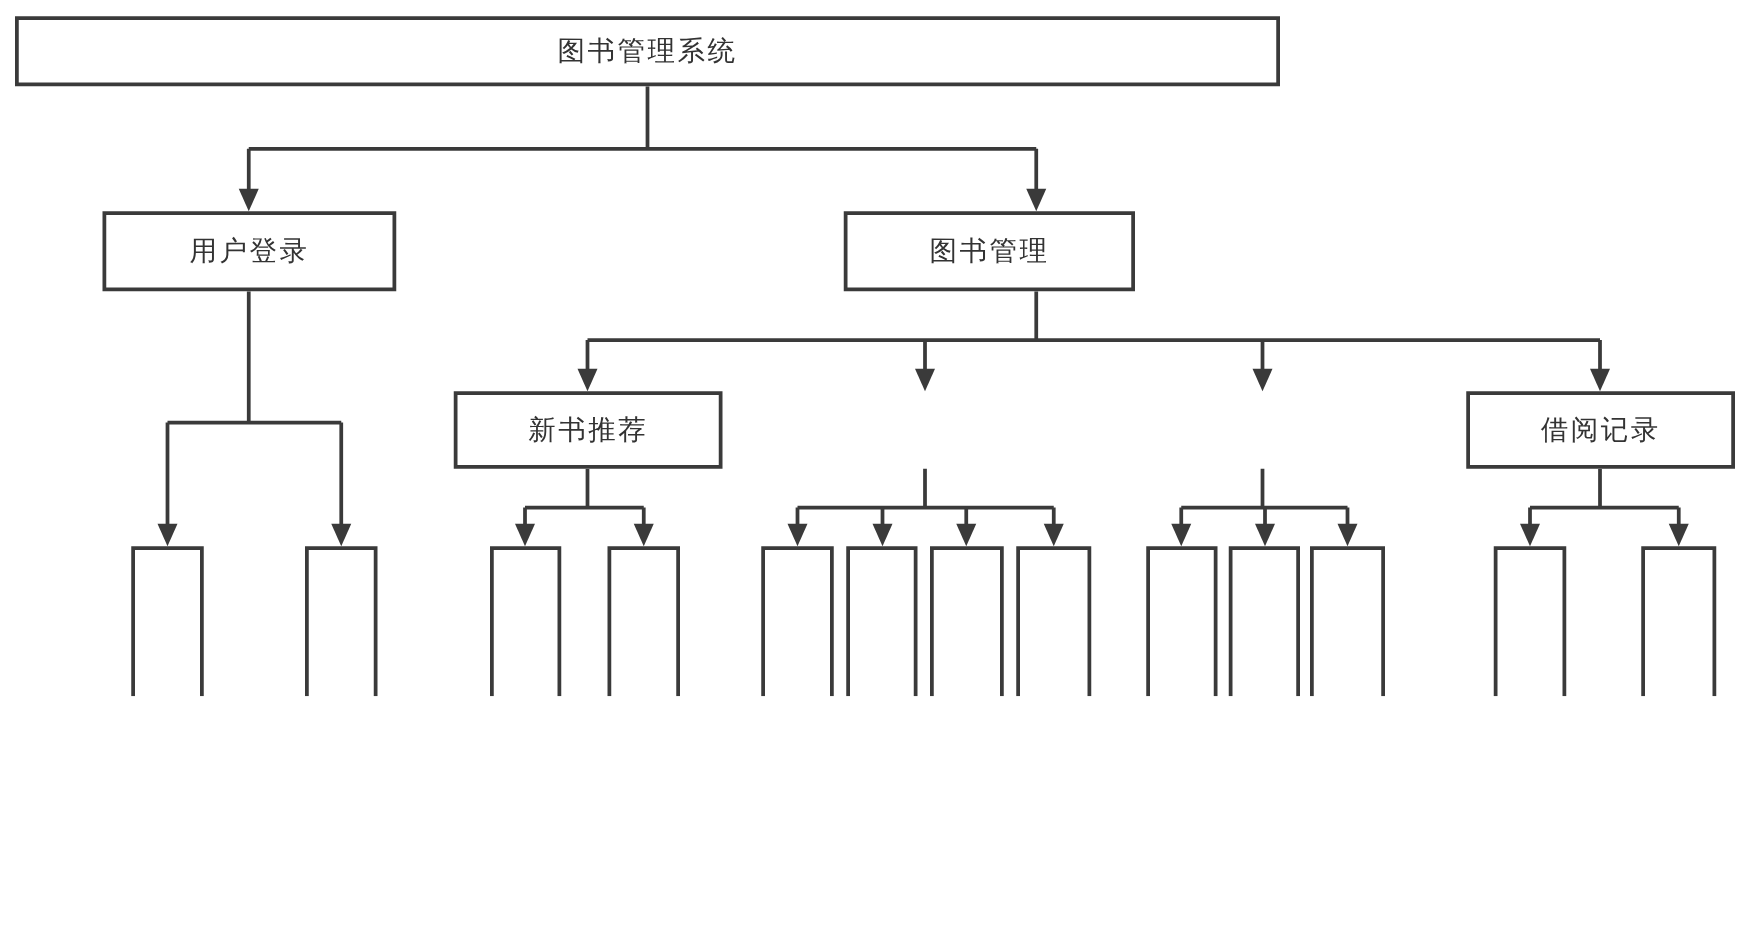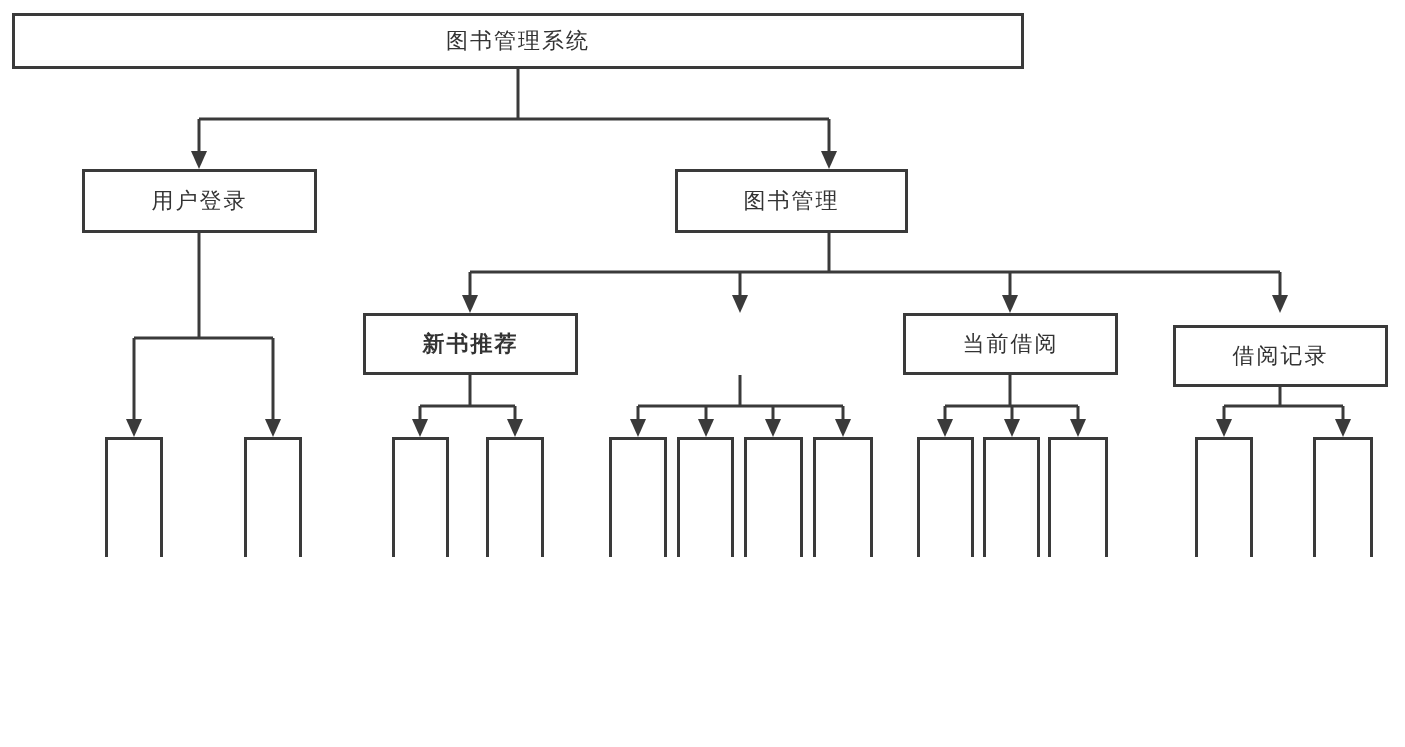--- a/index.html
+++ b/index.html
@@ -47,24 +47,24 @@
     letter-spacing: 6px;
     color: #333333;
     white-space: nowrap;
   }
   
   .n-root   { left: 12px;  top: 13px;  width: 1012px; height: 56px; }
   
   .n-userlogin { left: 82px;  top: 169px; width: 235px; height: 64px; }
   .n-bookmgmt  { left: 675px; top: 169px; width: 233px; height: 64px; }
   
-  .n-newbook   { left: 363px;  top: 313px; width: 215px; height: 62px; font-weight: bold; }
+  .n-newbook   { left: 363px;  top: 313px; width: 215px; height: 62px; }
   .n-borrowing { left: 633px;  top: 313px; width: 215px; height: 62px; }
   .n-current   { left: 903px;  top: 313px; width: 215px; height: 62px; }
-  .n-records   { left: 1173px; top: 313px; width: 215px; height: 62px; margin-top: 12px; }
+  .n-records   { left: 1173px; top: 313px; width: 215px; height: 62px; }
   
   .leaf { top: 437px; height: 298px; }
   .l-userlogin   { left: 105px;  width: 58px; }
   .l-logout      { left: 244px;  width: 58px; }
   .l-query1      { left: 392px;  width: 57px; }
   .l-borrow1     { left: 486px;  width: 58px; }
   .l-query2      { left: 609px;  width: 58px; }
   .l-addbook     { left: 677px;  width: 57px; }
   .l-editbook    { left: 744px;  width: 59px; }
   .l-borrow2     { left: 813px;  width: 60px; }
@@ -166,23 +166,20 @@
   <div class="node n-userlogin">
     <span class="hlabel">用户登录</span>
   </div>
   <div class="node n-bookmgmt">
     <span class="hlabel">图书管理</span>
   </div>
 
   <div class="node n-newbook">
     <span class="hlabel">新书推荐</span>
   </div>
-  <div class="node n-current">
-    <span class="hlabel">当前借阅</span>
-  </div>
   <div class="node n-records">
     <span class="hlabel">借阅记录</span>
   </div>
 
   <div class="node leaf l-userlogin">
     <span class="vtext">用户登录</span>
   </div>
   <div class="node leaf l-logout">
     <span class="vtext">注销登录</span>
   </div>

